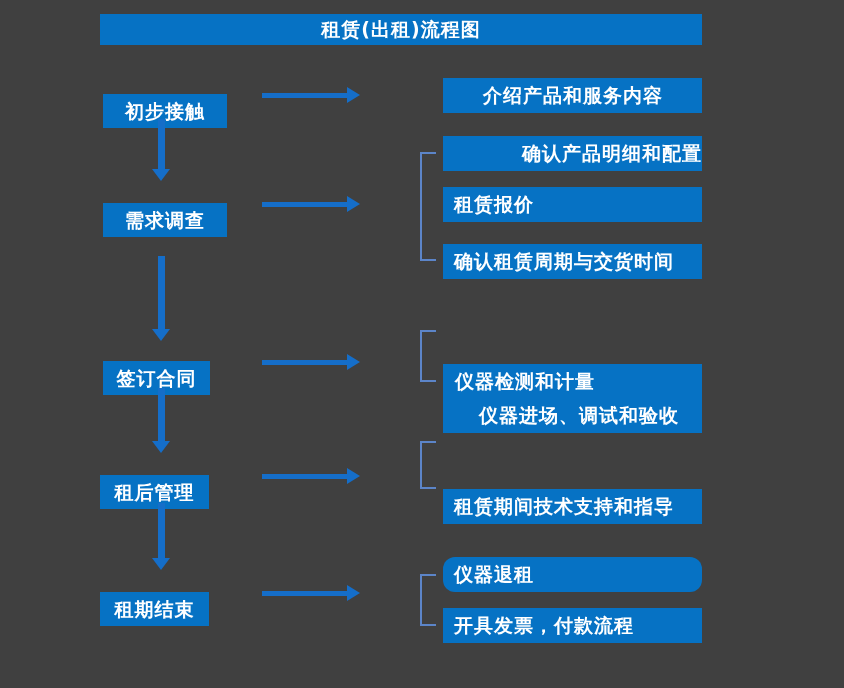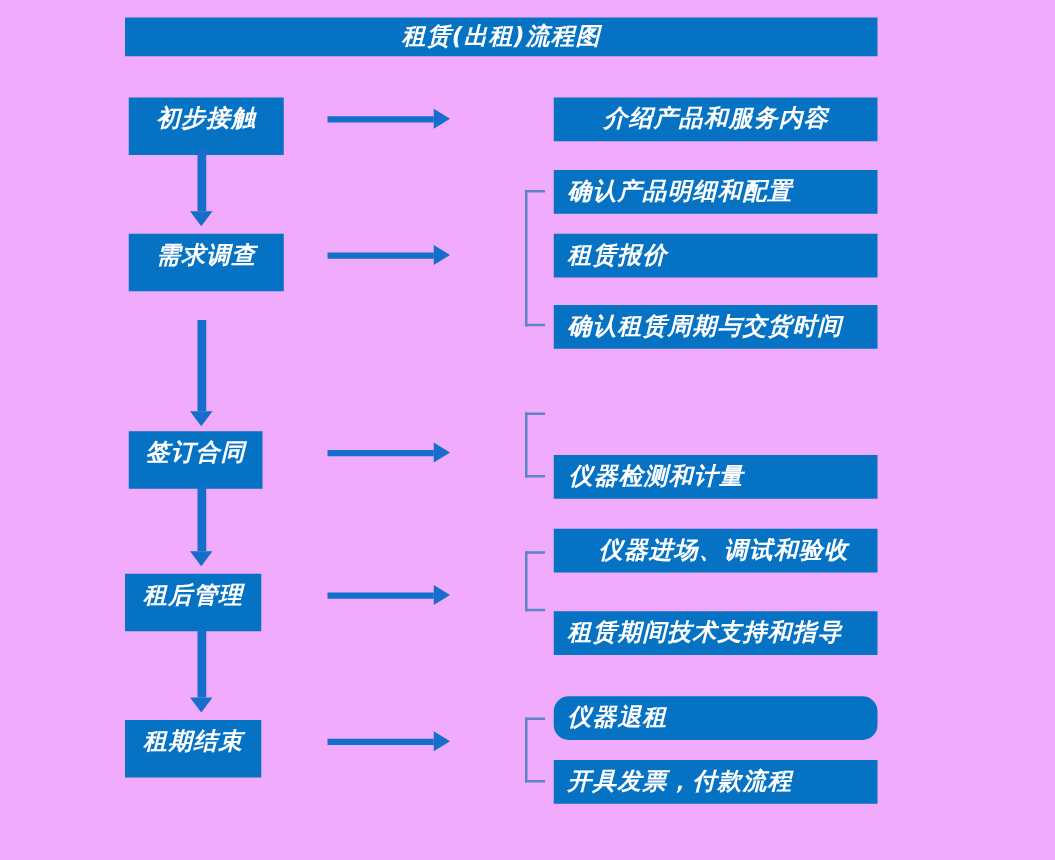--- a/index.html
+++ b/index.html
@@ -6,40 +6,39 @@
     --box-blue: #0672C4;
     --arrow-blue: #156EC9;
     --bracket-blue: #5C85C9;
     --text-white: #FFFFFF;
   }
   html, body { margin: 0; padding: 0; background: #ffffff; }
   .canvas {
     position: relative;
     width: 844px;
     height: 688px;
-    background: #f0abfc;
+    background: #404040;
     overflow: hidden;
     font-family: "DejaVu Sans", sans-serif;
-    font-style: italic;
   }
   .box {
     position: absolute;
     background: var(--box-blue);
     color: var(--text-white);
     font-weight: 700;
     font-size: 19px;
     letter-spacing: 1px;
     white-space: nowrap;
     box-sizing: border-box;
   }
   .title-bar {
     left: 100px; top: 14px; width: 602px; height: 31px;
     line-height: 31px; text-align: center; font-size: 19px;
   }
-  .step { height: 46px; line-height: 34px; text-align: center; }
+  .step { height: 34px; line-height: 34px; text-align: center; margin-top: 16px; }
   .detail {
     left: 443px; width: 259px; height: 35px;
     line-height: 35px; padding-left: 11px; text-align: left;
   }
   .varrow {
     position: absolute;
     width: 18px;
     display: flex; flex-direction: column; align-items: center;
   }
   .varrow .vshaft { width: 7px; flex: 1; background: var(--arrow-blue); }
@@ -121,25 +120,25 @@
     <div class="hhead"></div>
   </div>
 
   <div class="bracket" style="top:152px; height:109px;"></div>
   <div class="bracket" style="top:330px; height:52px;"></div>
   <div class="bracket" style="top:441px; height:48px;"></div>
   <div class="bracket" style="top:574px; height:52px;"></div>
 
   <div class="box detail" style="top:78px;padding-left:40px;">介绍产品和服务内容</div>
 
-  <div class="box detail" style="top:136px;">确认产品明细和配置</div>
+  <div class="box detail" style="top:136px;text-align:right;">确认产品明细和配置</div>
   <div class="box detail" style="top:187px;">租赁报价</div>
   <div class="box detail" style="top:244px;">确认租赁周期与交货时间</div>
 
   <div class="box detail" style="top:364px;padding-left:12px;">仪器检测和计量</div>
 
-  <div class="box detail" style="top:423px;padding-left:36px;">仪器进场、调试和验收</div>
+  <div class="box detail" style="top:398px;padding-left:36px;">仪器进场、调试和验收</div>
   <div class="box detail" style="top:489px;">租赁期间技术支持和指导</div>
 
   <div class="box detail" style="top:557px;border-radius:12px;">仪器退租</div>
   <div class="box detail" style="top:608px;">开具发票，付款流程</div>
 
 </div>
 
 </body></html>

